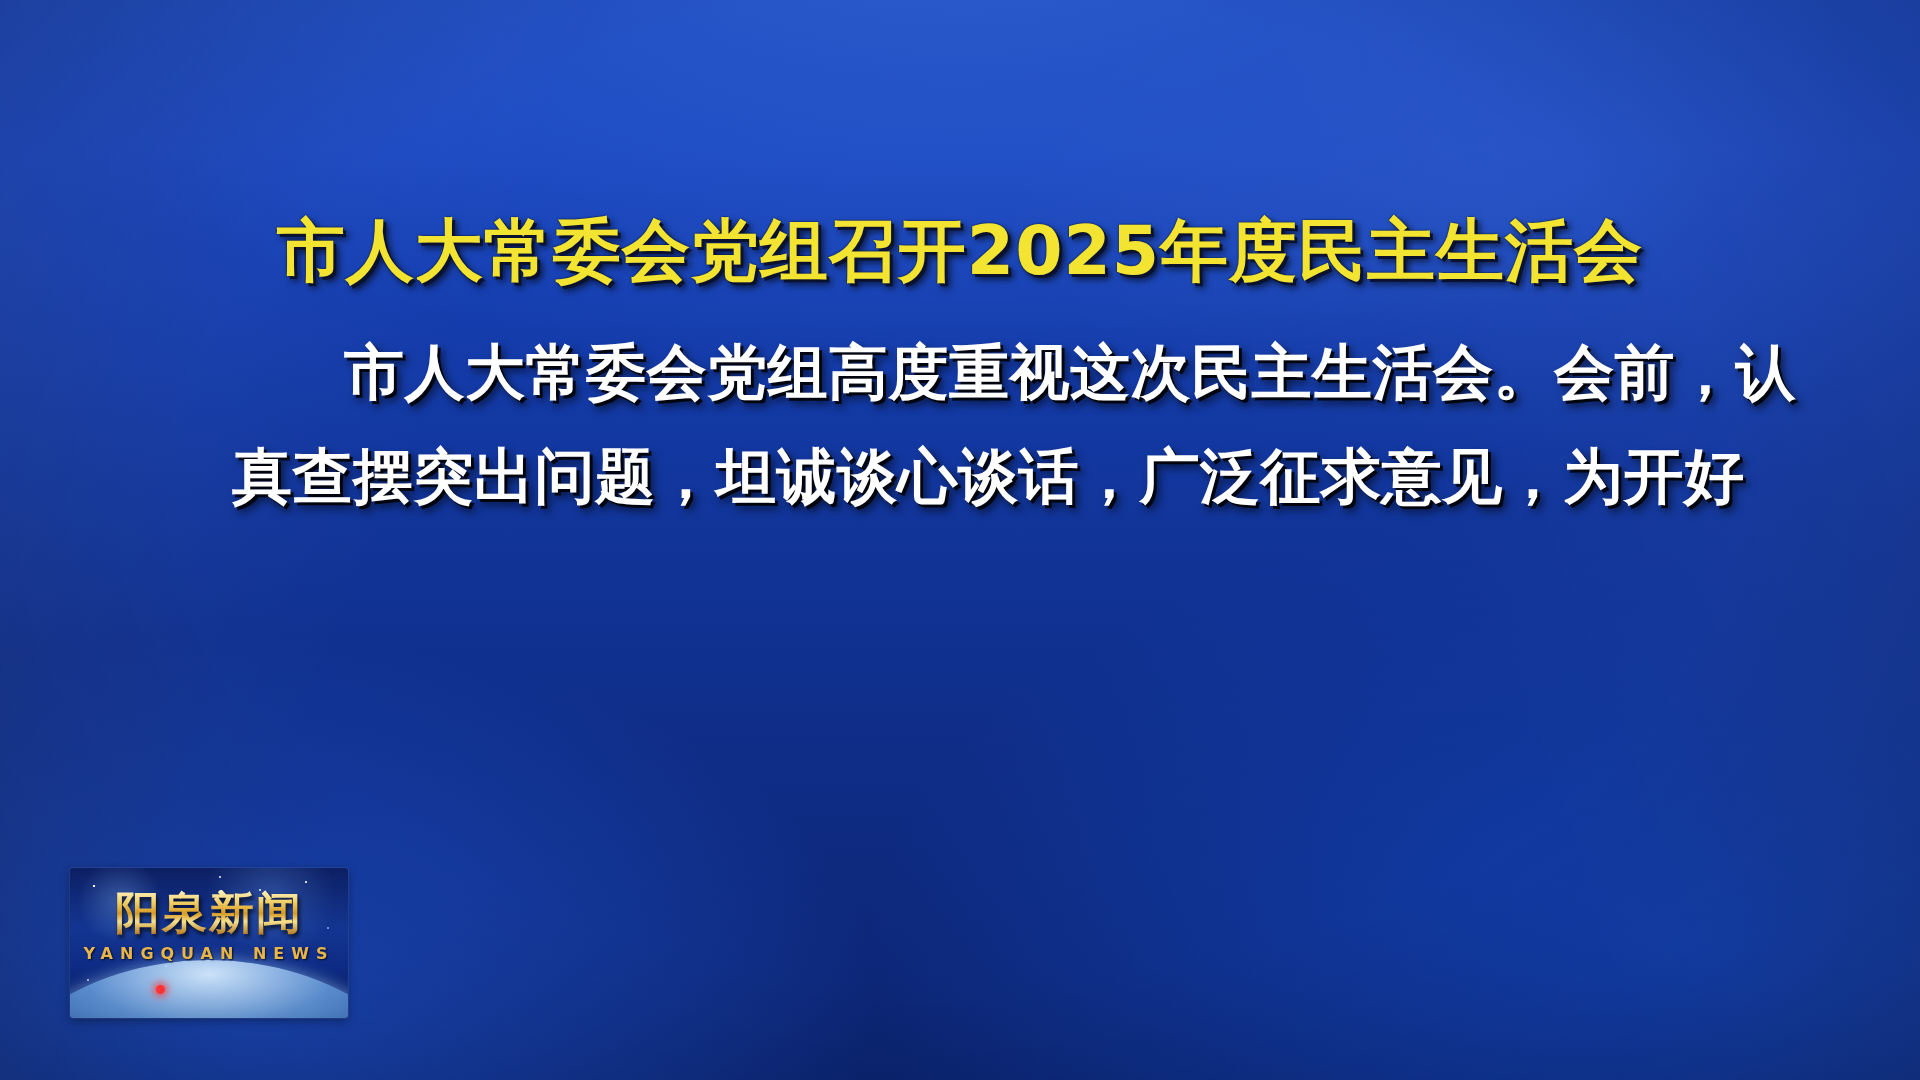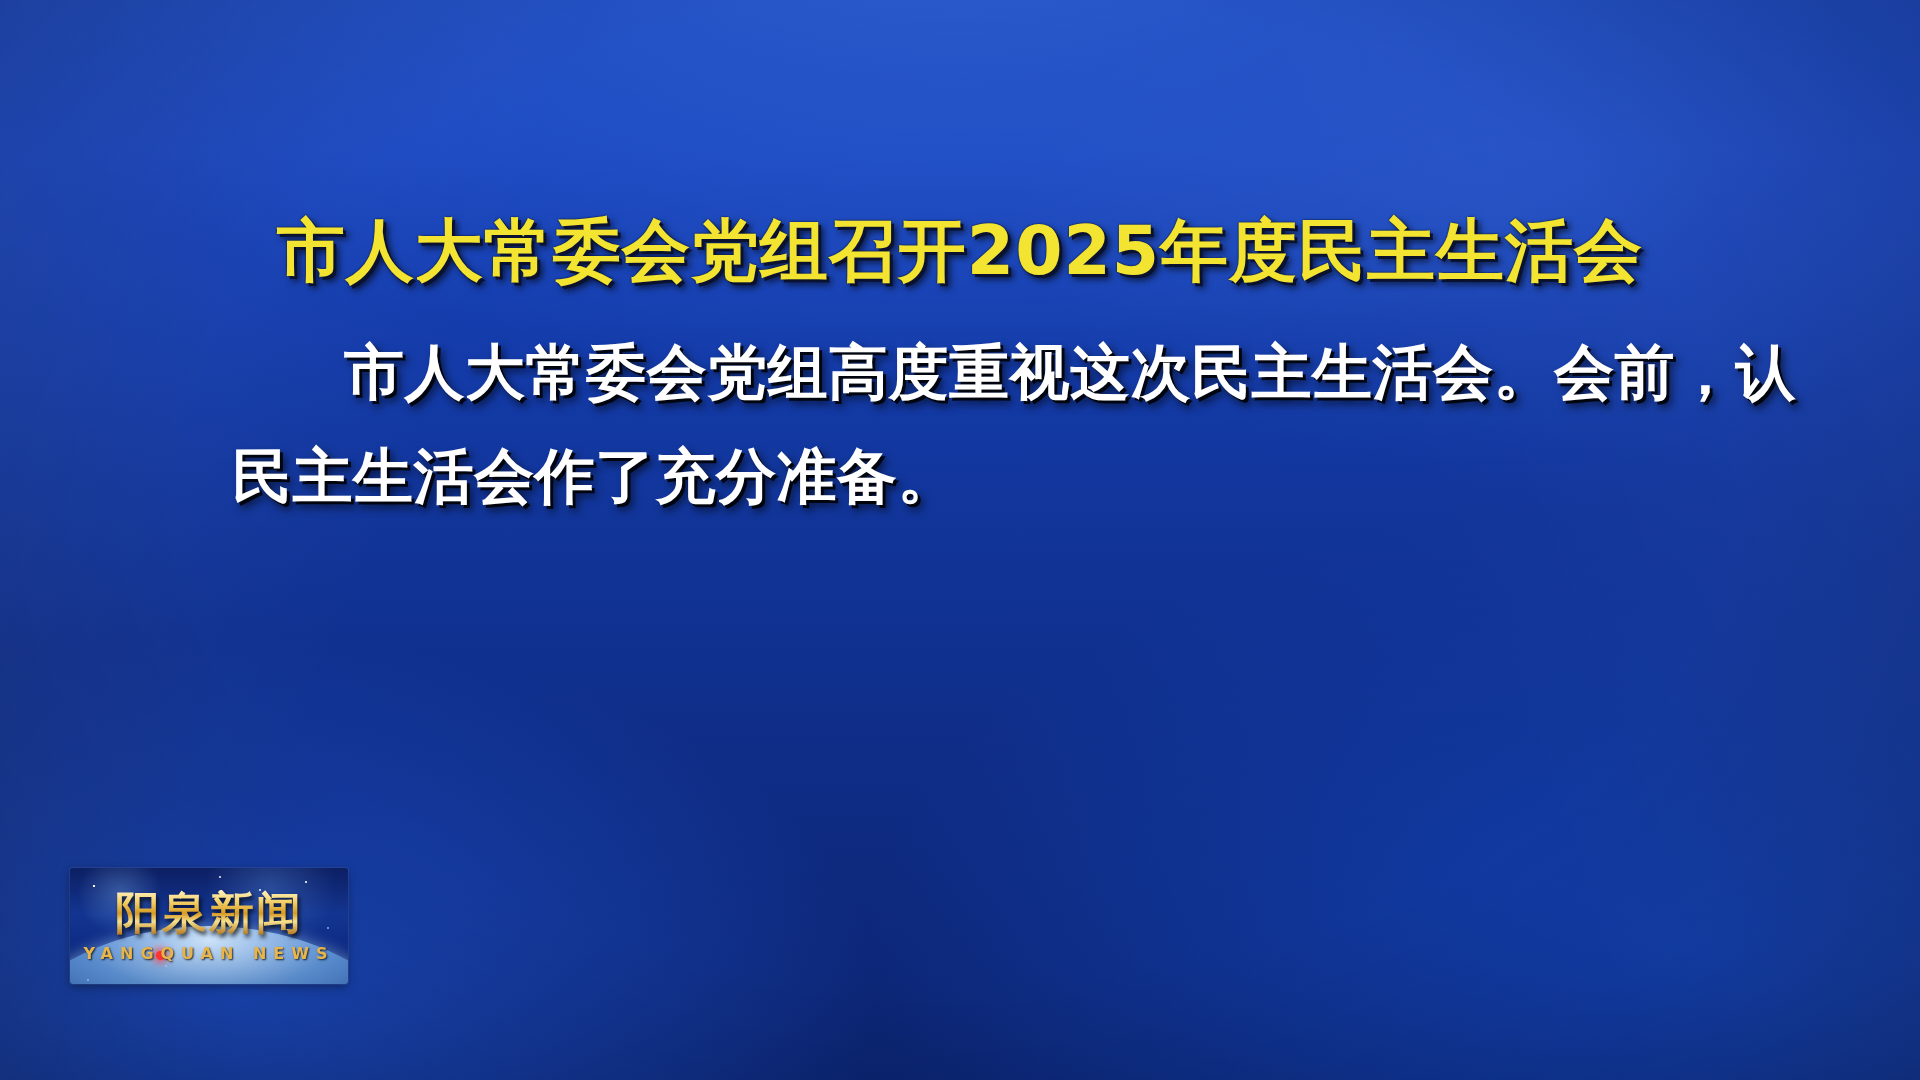--- a/index.html
+++ b/index.html
@@ -99,21 +99,21 @@
   .line.indent {
     text-indent: 112px;
   }
 
   
   .logo-bug {
     position: absolute;
     left: 70px;
     top: 868px;
     width: 278px;
-    height: 116px;
+    height: 150px;
     border-radius: 3px;
     overflow: hidden;
     background:
       radial-gradient(circle 60px at 18% 22%, rgba(150,200,255,0.30) 0%, rgba(150,200,255,0) 70%),
       radial-gradient(circle 90px at 72% 18%, rgba(120,175,255,0.26) 0%, rgba(120,175,255,0) 72%),
       linear-gradient(180deg, #0c1f63 0%, #133591 40%, #0e2c86 64%, #0a1d5c 100%);
     box-shadow: 0 0 0 1px rgba(255,255,255,0.07), 0 3px 10px rgba(0,0,0,0.35);
     z-index: 5;
   }
 
@@ -197,21 +197,21 @@
 <div id="screen">
 
   <div class="content-layer">
 
     <h1 class="headline">市人大常委会党组召开2025年度民主生活会</h1>
 
     <div class="body-copy">
 
       <div class="paragraph">
         <div class="line indent">市人大常委会党组高度重视这次民主生活会。会前，认</div>
-        <div class="line">民主生活会作了充分准备。</div>
+        <div class="line">真查摆突出问题，坦诚谈心谈话，广泛征求意见，为开好</div>
       </div>
 
 
     </div>
   </div>
 
   <div class="logo-bug">
     <div class="logo-stars"></div>
     <div class="logo-globe">
       

